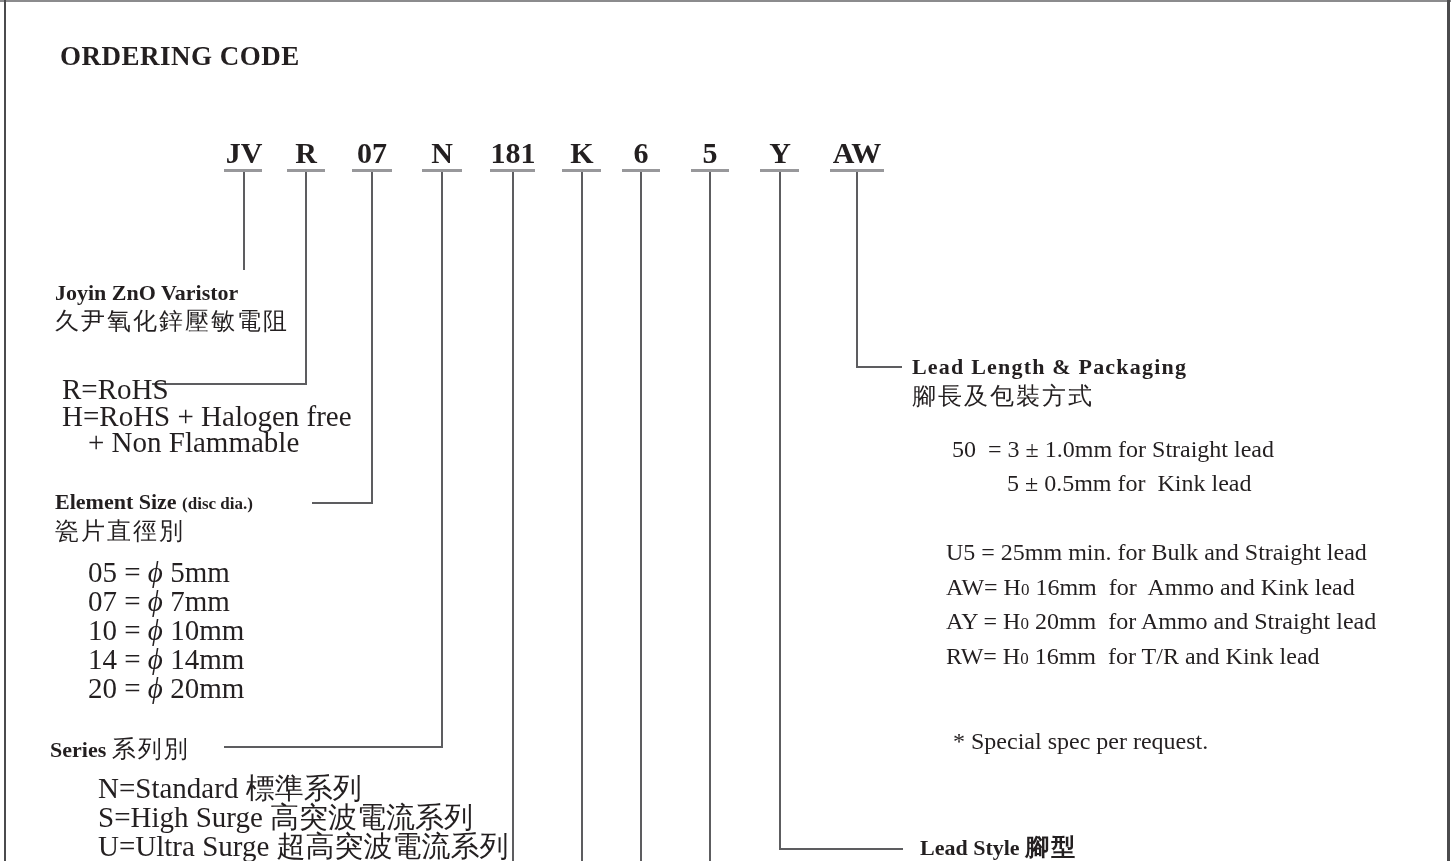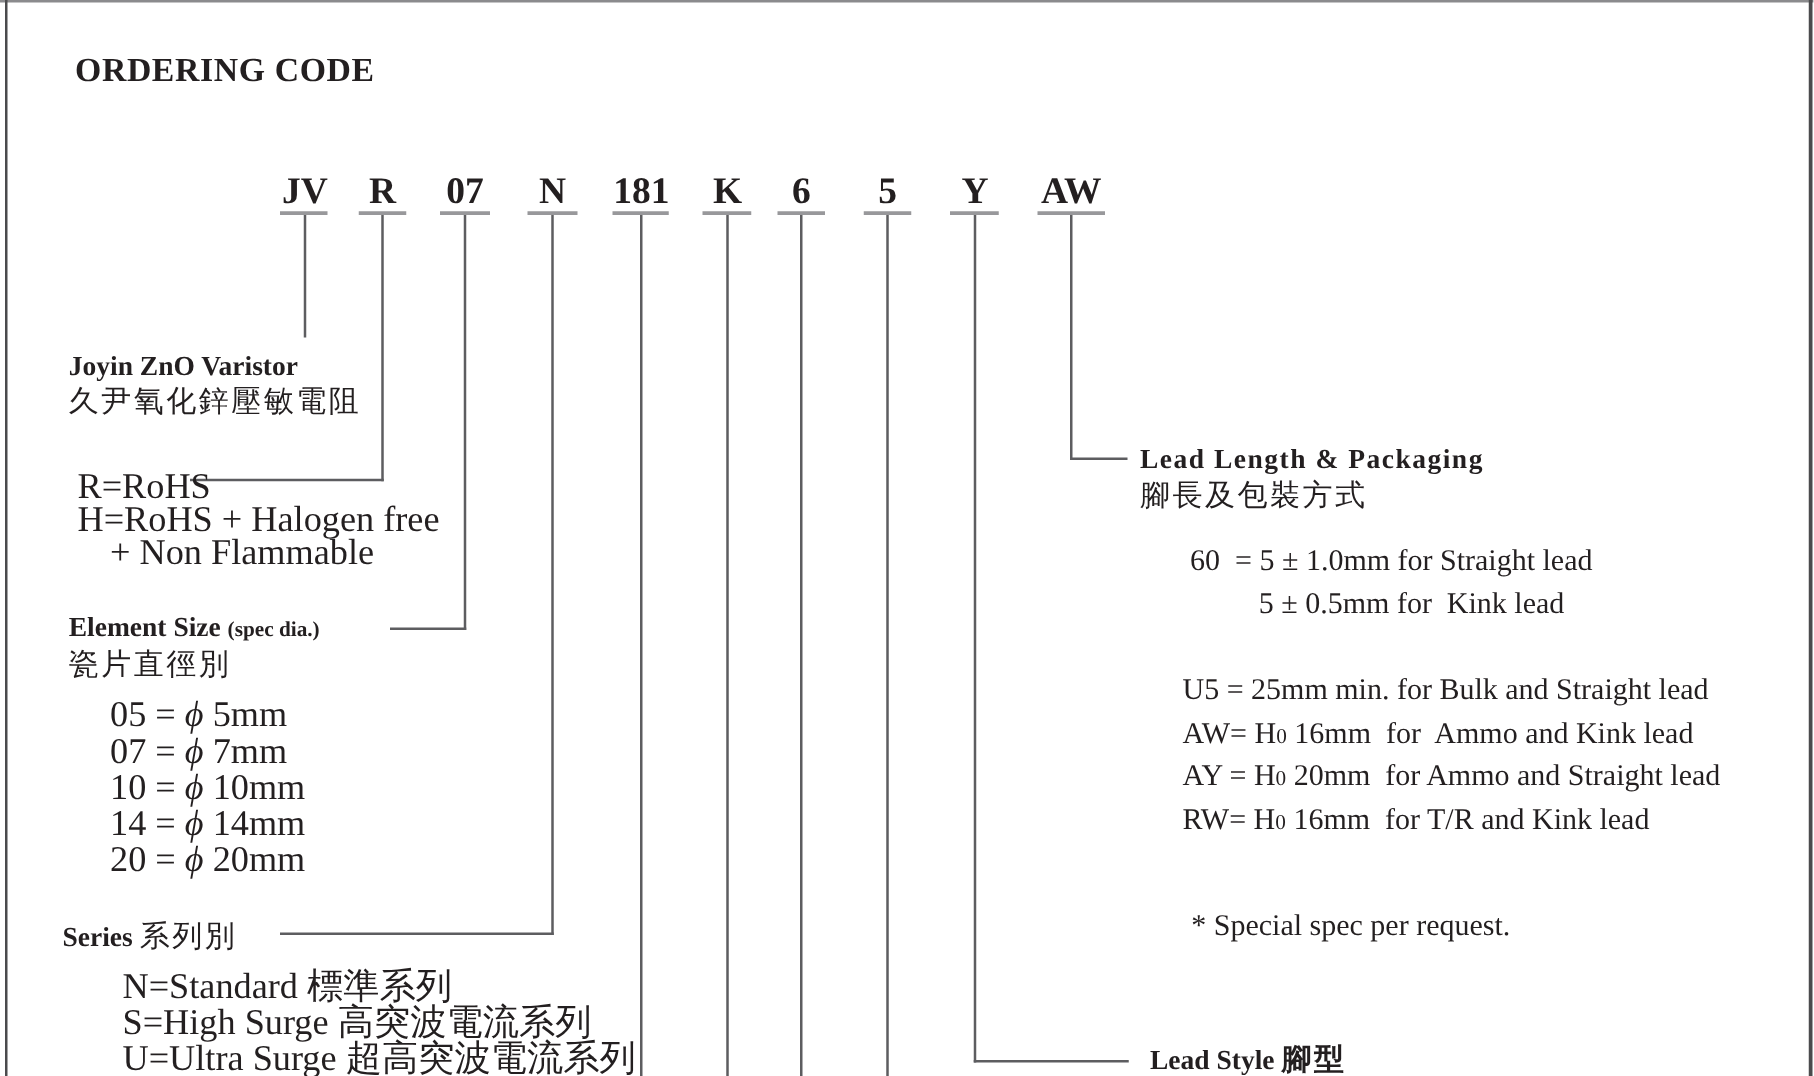--- a/index.html
+++ b/index.html
@@ -86,37 +86,37 @@
   <div class="hline" style="left:779px;top:848px;width:124px"></div>
   <div class="hline" style="left:856px;top:366px;width:46px"></div>
 
   <div class="abs h1b" style="left:55px;top:280px">Joyin ZnO Varistor</div>
   <div class="abs cjk" style="left:55px;top:305px">久尹氧化鋅壓敏電阻</div>
 
   <div class="abs body23" style="left:62px;top:373px">R=RoHS</div>
   <div class="abs body23" style="left:62px;top:400px">H=RoHS + Halogen free</div>
   <div class="abs body23" style="left:88px;top:426px">+ Non Flammable</div>
 
-  <div class="abs h1b" style="left:55px;top:489px"><span>Element Size</span> <span class="note">(spec dia.)</span></div>
+  <div class="abs h1b" style="left:55px;top:489px"><span>Element Size</span> <span class="note">(disc dia.)</span></div>
   <div class="abs cjk" style="left:55px;top:515px">瓷片直徑別</div>
   <div class="abs body23" style="left:88px;top:556px"><span>05 = </span><span class="phi">ϕ</span><span> 5mm</span></div>
   <div class="abs body23" style="left:88px;top:585px"><span>07 = </span><span class="phi">ϕ</span><span> 7mm</span></div>
   <div class="abs body23" style="left:88px;top:614px"><span>10 = </span><span class="phi">ϕ</span><span> 10mm</span></div>
   <div class="abs body23" style="left:88px;top:643px"><span>14 = </span><span class="phi">ϕ</span><span> 14mm</span></div>
   <div class="abs body23" style="left:88px;top:672px"><span>20 = </span><span class="phi">ϕ</span><span> 20mm</span></div>
 
   <div class="abs h1b" style="left:50px;top:733px"><span>Series</span> <span class="cjk" style="font-weight:normal">系列別</span></div>
   <div class="abs body23" style="left:98px;top:769px">N=Standard 標準系列</div>
   <div class="abs body23" style="left:98px;top:798px">S=High Surge 高突波電流系列</div>
   <div class="abs body23" style="left:98px;top:827px">U=Ultra Surge 超高突波電流系列</div>
 
   <div class="abs h1b ls1" style="left:912px;top:354px">Lead Length &amp; Packaging</div>
   <div class="abs cjk" style="left:912px;top:380px">腳長及包裝方式</div>
 
-  <div class="abs row24" style="left:952px;top:436px"><span>60  = 5 ± 1.0mm for Straight lead</span></div>
+  <div class="abs row24" style="left:952px;top:436px"><span>50  = 3 ± 1.0mm for Straight lead</span></div>
   <div class="abs row24" style="left:1007px;top:470px"><span>5 ± 0.5mm for  Kink lead</span></div>
   <div class="abs row24" style="left:946px;top:539px"><span>U5 = 25mm min. for Bulk and Straight lead</span></div>
   <div class="abs row24" style="left:946px;top:574px"><span>AW= H</span><span class="sub0">0</span><span> 16mm  for  Ammo and Kink lead</span></div>
   <div class="abs row24" style="left:946px;top:608px"><span>AY = H</span><span class="sub0">0</span><span> 20mm  for Ammo and Straight lead</span></div>
   <div class="abs row24" style="left:946px;top:643px"><span>RW= H</span><span class="sub0">0</span><span> 16mm  for T/R and Kink lead</span></div>
 
   <div class="abs row24" style="left:953px;top:728px">* Special spec per request.</div>
 
   <div class="abs h1b" style="left:920px;top:831px"><span>Lead Style</span> <span class="cjk" style="font-weight:bold">腳型</span></div>
 

